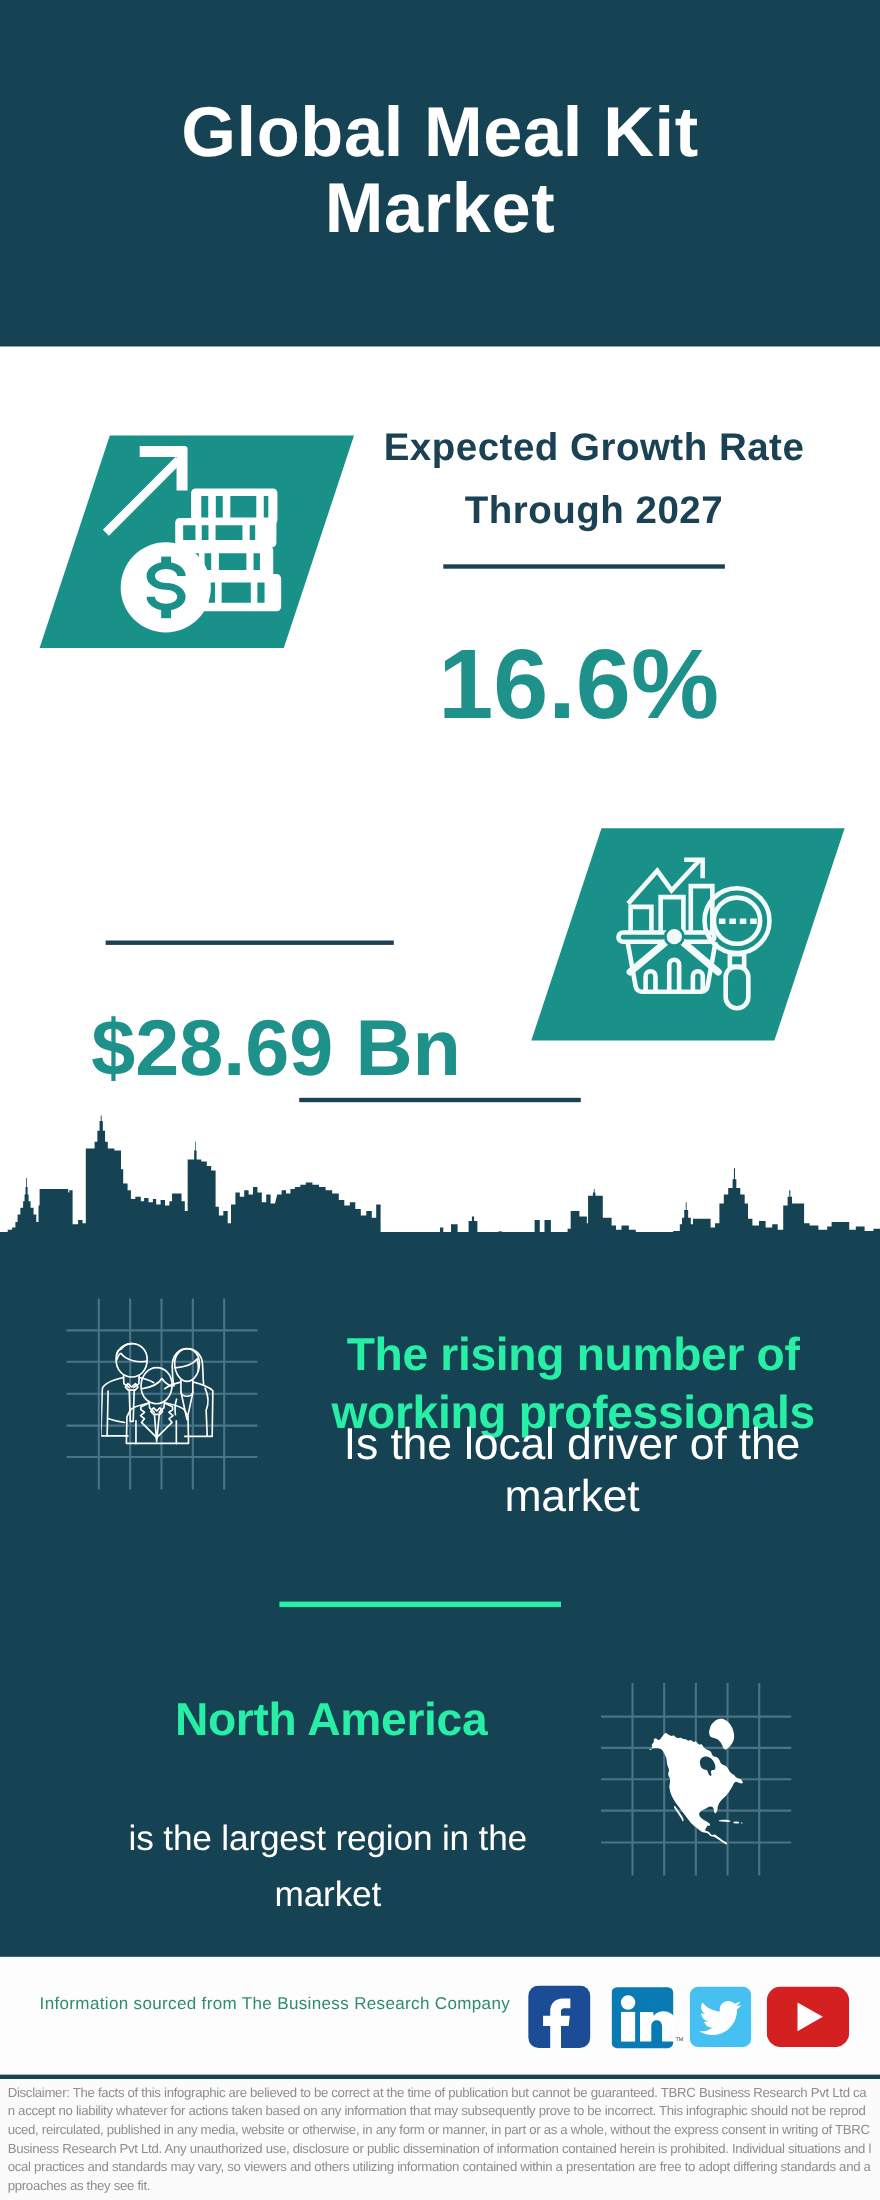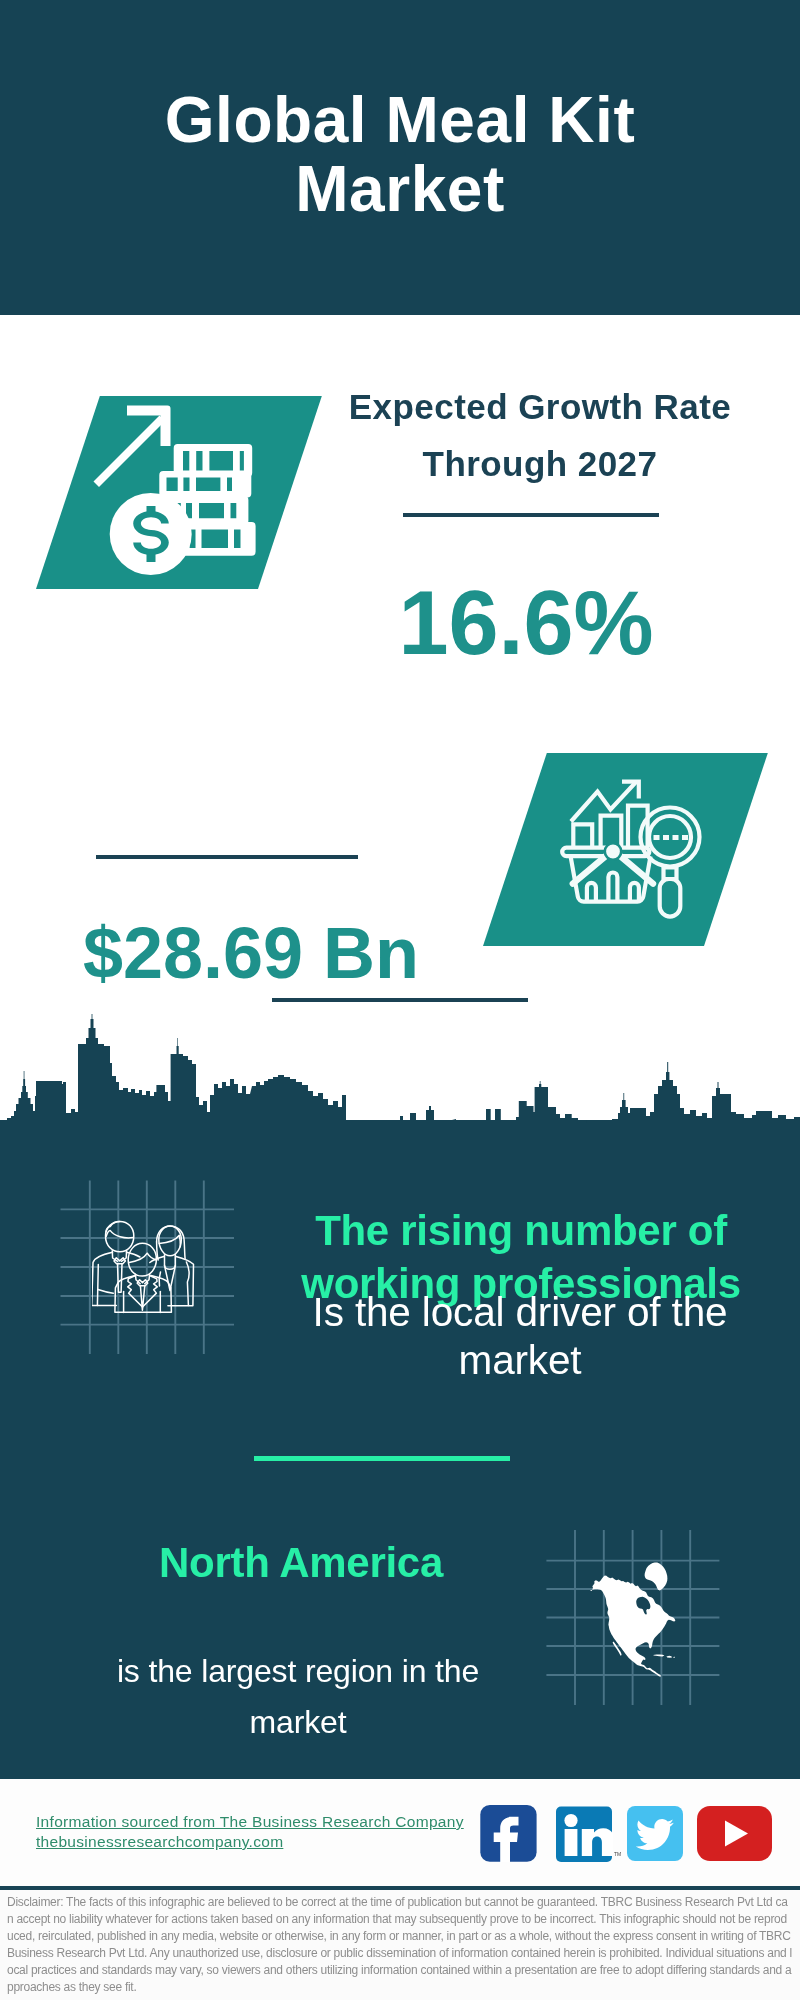--- a/index.html
+++ b/index.html
@@ -16,21 +16,21 @@
   .stat-title{position:absolute;font-size:35px;font-weight:bold;color:#1B4254;line-height:57px;text-align:center;letter-spacing:0.45px;}
   .rule{position:absolute;height:4px;background:#1B4254;}
   .stat-value{position:absolute;font-size:90px;font-weight:bold;color:#1E918B;line-height:98px;text-align:center;letter-spacing:0px;white-space:nowrap;}
   .darkband{position:absolute;left:0;top:1120px;width:800px;height:659px;background:#164354;}
   .skyline{position:absolute;left:0;top:1014px;width:800px;height:112px;display:block;}
   .drv-head{position:absolute;font-size:42px;font-weight:bold;color:#27EFA6;line-height:53px;text-align:center;letter-spacing:-0.3px;}
   .drv-sub{position:absolute;font-size:40.5px;font-weight:normal;color:#ffffff;line-height:48px;text-align:center;letter-spacing:-0.15px;}
   .grid-bg{position:absolute;}
   .teal-rule{position:absolute;height:5px;background:#27EFA6;}
   .footer{position:absolute;left:0;top:1779px;width:800px;height:107px;background:#fdfdfd;}
-  .src-text{position:absolute;left:36px;top:1812px;width:460px;font-size:15.5px;color:#2F8C6B;line-height:20px;letter-spacing:0.3px;text-decoration:underline;}
+  .src-text{position:absolute;left:36px;top:1812px;width:460px;font-size:15.5px;color:#2F8C6B;line-height:20px;letter-spacing:0.3px;}
   .footer-divider{position:absolute;left:0;top:1886px;width:800px;height:4px;background:#194455;}
   .disclaimer{position:absolute;left:0;top:1890px;width:800px;height:110px;background:#FBFBFB;color:#8E8E8E;font-size:12px;line-height:16.9px;padding:4px 7px 0 7px;box-sizing:border-box;text-align:left;letter-spacing:-0.28px;word-break:break-all;}
   .social{position:absolute;}
 </style>
 </head>
 <body>
 
 <div class="page">
   <div class="header">
     <h1>Global Meal Kit Market</h1>
@@ -198,21 +198,20 @@
     <svg viewBox="590 1558 92 124" width="92" height="124">
       <path d="M 592.0 1589.4 L 593.0 1587.9 L 592.4 1586.3 L 593.5 1584.8 L 594.5 1583.2 L 594.3 1581.2 L 595.8 1580.2 L 597.2 1580.8 L 598.4 1581.8 L 599.8 1581.6 L 600.8 1580.2 L 602.0 1578.6 L 603.4 1576.8 L 604.8 1575.4 L 606.4 1575.8 L 607.8 1577.0 L 609.2 1577.8 L 610.8 1578.2 L 612.2 1577.6 L 613.6 1578.6 L 615.2 1579.8 L 616.8 1580.2 L 618.4 1579.6 L 620.0 1580.2 L 621.6 1581.2 L 623.2 1581.0 L 624.6 1582.0 L 626.2 1582.6 L 627.6 1581.8 L 629.2 1582.6 L 630.6 1583.8 L 632.0 1583.0 L 633.4 1583.8 L 634.6 1585.2 L 636.0 1586.2 L 637.4 1585.4 L 638.6 1586.6 L 639.6 1588.2 L 640.8 1589.6 L 642.2 1590.4 L 643.6 1591.0 L 645.0 1591.6 L 646.2 1592.6 L 647.0 1594.2 L 647.8 1595.8 L 649.0 1596.8 L 650.4 1597.0 L 651.8 1597.6 L 653.0 1598.6 L 654.0 1600.0 L 654.6 1601.6 L 655.4 1603.0 L 656.6 1604.0 L 658.0 1604.6 L 659.4 1605.2 L 660.6 1606.2 L 661.6 1607.4 L 662.4 1608.8 L 663.2 1610.2 L 664.2 1611.4 L 665.4 1612.4 L 666.6 1613.2 L 667.8 1614.2 L 668.8 1615.4 L 670.0 1616.2 L 671.4 1616.8 L 672.8 1617.2 L 674.0 1618.0 L 674.8 1619.2 L 675.4 1620.6 L 674.4 1621.4 L 673.0 1621.2 L 671.6 1620.6 L 670.2 1620.0 L 668.8 1619.8 L 667.6 1620.6 L 666.8 1621.8 L 666.2 1623.2 L 665.4 1624.8 L 664.4 1626.4 L 663.4 1628.0 L 662.4 1629.6 L 661.2 1631.0 L 660.0 1632.4 L 658.8 1633.6 L 657.6 1634.8 L 656.4 1636.0 L 655.2 1637.2 L 654.2 1638.6 L 653.4 1640.0 L 652.8 1641.6 L 652.4 1643.2 L 652.2 1644.8 L 651.8 1646.4 L 651.2 1647.8 L 650.2 1648.6 L 649.4 1647.8 L 649.0 1646.2 L 648.8 1644.6 L 648.2 1643.2 L 647.2 1642.4 L 646.0 1642.2 L 644.6 1642.4 L 643.2 1643.2 L 641.8 1644.0 L 640.4 1644.8 L 639.0 1645.4 L 637.6 1646.2 L 636.4 1647.2 L 635.6 1648.4 L 635.6 1649.8 L 636.2 1651.2 L 637.2 1652.4 L 638.4 1653.4 L 639.6 1654.4 L 641.0 1655.2 L 642.4 1656.0 L 643.8 1656.8 L 645.0 1657.8 L 645.6 1659.2 L 644.6 1660.0 L 643.4 1659.6 L 642.4 1660.8 L 641.6 1662.2 L 641.0 1663.6 L 641.8 1664.6 L 643.0 1664.8 L 644.2 1665.2 L 645.2 1666.2 L 646.2 1667.4 L 647.4 1668.2 L 648.6 1668.0 L 649.8 1667.8 L 651.0 1668.4 L 652.0 1669.4 L 653.2 1670.2 L 654.4 1671.0 L 655.6 1671.8 L 656.6 1672.8 L 657.8 1673.6 L 659.0 1674.2 L 660.2 1675.0 L 661.2 1676.0 L 660.2 1676.8 L 659.0 1676.2 L 657.8 1675.4 L 656.6 1674.6 L 655.4 1673.8 L 654.2 1673.0 L 653.0 1672.2 L 651.8 1671.4 L 650.6 1670.6 L 649.4 1670.0 L 648.2 1669.6 L 647.0 1669.6 L 645.8 1669.0 L 644.8 1668.0 L 643.8 1667.0 L 642.6 1666.4 L 641.4 1666.2 L 640.2 1666.0 L 639.0 1665.6 L 637.8 1665.2 L 636.6 1664.4 L 635.4 1663.4 L 634.2 1662.4 L 633.0 1661.4 L 631.6 1660.4 L 630.2 1659.2 L 628.8 1658.0 L 627.6 1656.6 L 626.4 1655.0 L 625.2 1653.4 L 624.0 1651.8 L 622.8 1650.2 L 621.6 1648.6 L 620.4 1647.0 L 619.2 1645.4 L 618.0 1643.8 L 616.8 1642.2 L 615.6 1640.6 L 614.4 1639.0 L 613.4 1637.4 L 612.4 1635.8 L 611.4 1634.2 L 610.6 1632.6 L 610.0 1631.0 L 609.4 1629.4 L 609.0 1627.8 L 608.8 1626.2 L 608.4 1624.8 L 608.6 1623.0 L 608.9 1621.2 L 609.2 1619.4 L 609.2 1617.6 L 608.6 1616.0 L 607.8 1614.6 L 607.4 1613.0 L 607.6 1611.4 L 608.2 1609.8 L 608.0 1608.2 L 607.4 1606.6 L 606.8 1605.0 L 606.4 1603.4 L 606.2 1601.6 L 606.0 1599.8 L 605.6 1598.0 L 605.0 1596.4 L 604.2 1594.8 L 603.4 1593.2 L 602.6 1591.8 L 601.6 1590.6 L 600.4 1589.8 L 599.0 1589.4 L 597.6 1589.2 L 596.2 1589.2 L 594.8 1589.2 L 593.4 1589.4 Z M 646.6 1568.0 L 648.4 1565.8 L 650.4 1564.2 L 652.6 1563.0 L 654.8 1562.4 L 657.2 1562.6 L 659.4 1563.6 L 661.4 1565.0 L 663.2 1566.8 L 664.6 1568.8 L 665.8 1571.0 L 666.6 1573.4 L 667.2 1575.8 L 667.4 1578.4 L 667.2 1580.8 L 666.4 1583.2 L 665.2 1585.4 L 663.6 1587.4 L 661.8 1589.2 L 659.8 1590.6 L 658.0 1589.8 L 657.0 1587.8 L 656.2 1585.8 L 655.2 1584.0 L 653.8 1582.4 L 652.2 1581.2 L 650.6 1580.4 L 649.0 1580.0 L 647.4 1579.6 L 646.0 1578.8 L 645.0 1577.2 L 644.6 1575.2 L 644.8 1573.2 L 645.4 1571.2 L 646.0 1569.4 Z M 636.4 1600.6 L 637.2 1598.8 L 638.8 1597.6 L 640.8 1596.9 L 642.8 1596.8 L 644.6 1597.4 L 646.2 1598.4 L 647.6 1599.8 L 648.8 1601.4 L 649.6 1603.2 L 650.2 1605.0 L 650.4 1606.8 L 650.0 1608.4 L 648.8 1609.2 L 647.2 1609.0 L 646.2 1610.2 L 646.4 1611.8 L 646.8 1613.4 L 646.4 1614.6 L 645.2 1614.2 L 644.2 1612.8 L 643.6 1611.2 L 643.0 1609.6 L 641.8 1608.8 L 640.2 1608.6 L 638.8 1608.0 L 637.6 1606.8 L 636.8 1605.2 L 636.4 1603.4 L 636.2 1601.8 Z M 653.2 1655.0 L 656.6 1654.4 L 659.8 1654.4 L 662.8 1654.8 L 664.4 1655.6 L 662.4 1656.4 L 659.2 1656.2 L 656.0 1655.8 L 653.8 1655.6 Z M 666.4 1656.4 L 669.2 1655.8 L 671.4 1656.2 L 672.0 1657.4 L 669.6 1657.8 L 667.2 1657.4 Z M 673.2 1657.0 L 674.8 1656.8 L 675.2 1657.6 L 673.6 1657.8 Z M 613.5 1641.5 L 614.7 1643.1 L 615.9 1644.8 L 617.0 1646.5 L 618.2 1648.2 L 619.3 1649.9 L 620.4 1651.6 L 621.2 1653.3 L 621.6 1655.0 L 620.6 1655.8 L 619.8 1654.2 L 618.9 1652.5 L 617.8 1650.8 L 616.7 1649.1 L 615.6 1647.4 L 614.4 1645.7 L 613.3 1644.1 L 612.6 1642.6 Z M 590.4 1590.2 L 592.0 1590.0 L 592.2 1590.8 L 590.6 1591.0 Z" fill="#ffffff" fill-rule="evenodd"></path>
     </svg>
   </div>
   <div class="drv-head" style="left:66px;top:1536px;width:470px;">North America</div>
   <div class="drv-sub" style="left:98px;top:1646px;width:400px;font-size:32px;line-height:51px;">is the largest region in the market</div>
 
   <div class="footer"></div>
   <div class="src-text">
     <div>Information sourced from The Business Research Company</div>
-    <div>thebusinessresearchcompany.com</div>
   </div>
 
   <svg class="social" style="left:480px;top:1805px;width:57px;height:57px;" viewBox="0 0 57 57" width="57" height="57">
     <rect x="0.3" y="0" width="56.3" height="56.8" rx="9.5" fill="#1B4C96"></rect>
     <path d="M38.5 11.8 h-7.0 c-6.8 0 -11.3 4.5 -11.3 11.4 v4.2 h-6.5 v9.5 h6.5 v21.5 h9.8 v-21.5 h7.0 l1.0 -9.5 h-8.0 v-3.4 c0 -2.4 0.7 -3.4 3.6 -3.4 h4.9 z" fill="#ffffff"></path>
   </svg>
   <svg class="social" style="left:556px;top:1806px;width:57px;height:57px;" viewBox="0 0 57 57" width="57" height="57">
     <rect x="0" y="0.5" width="56" height="55.5" rx="5" fill="#0A7AB5"></rect>
     <circle cx="15.0" cy="14.5" r="6.6" fill="#ffffff"></circle>
     <rect x="8.6" y="23.0" width="12.8" height="27.0" fill="#ffffff"></rect>

